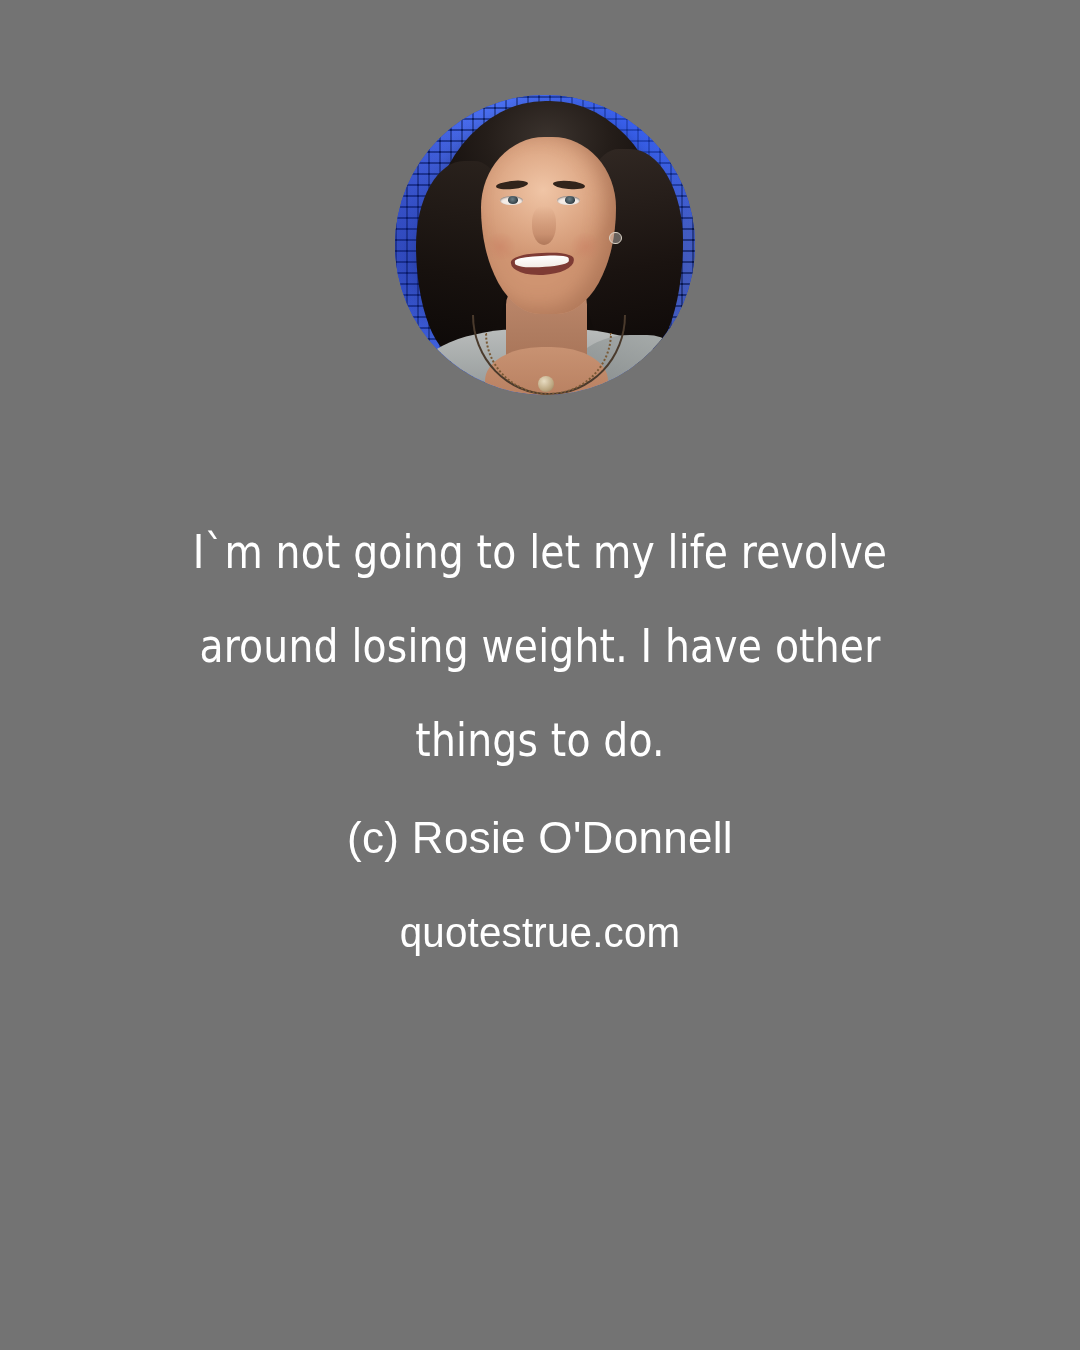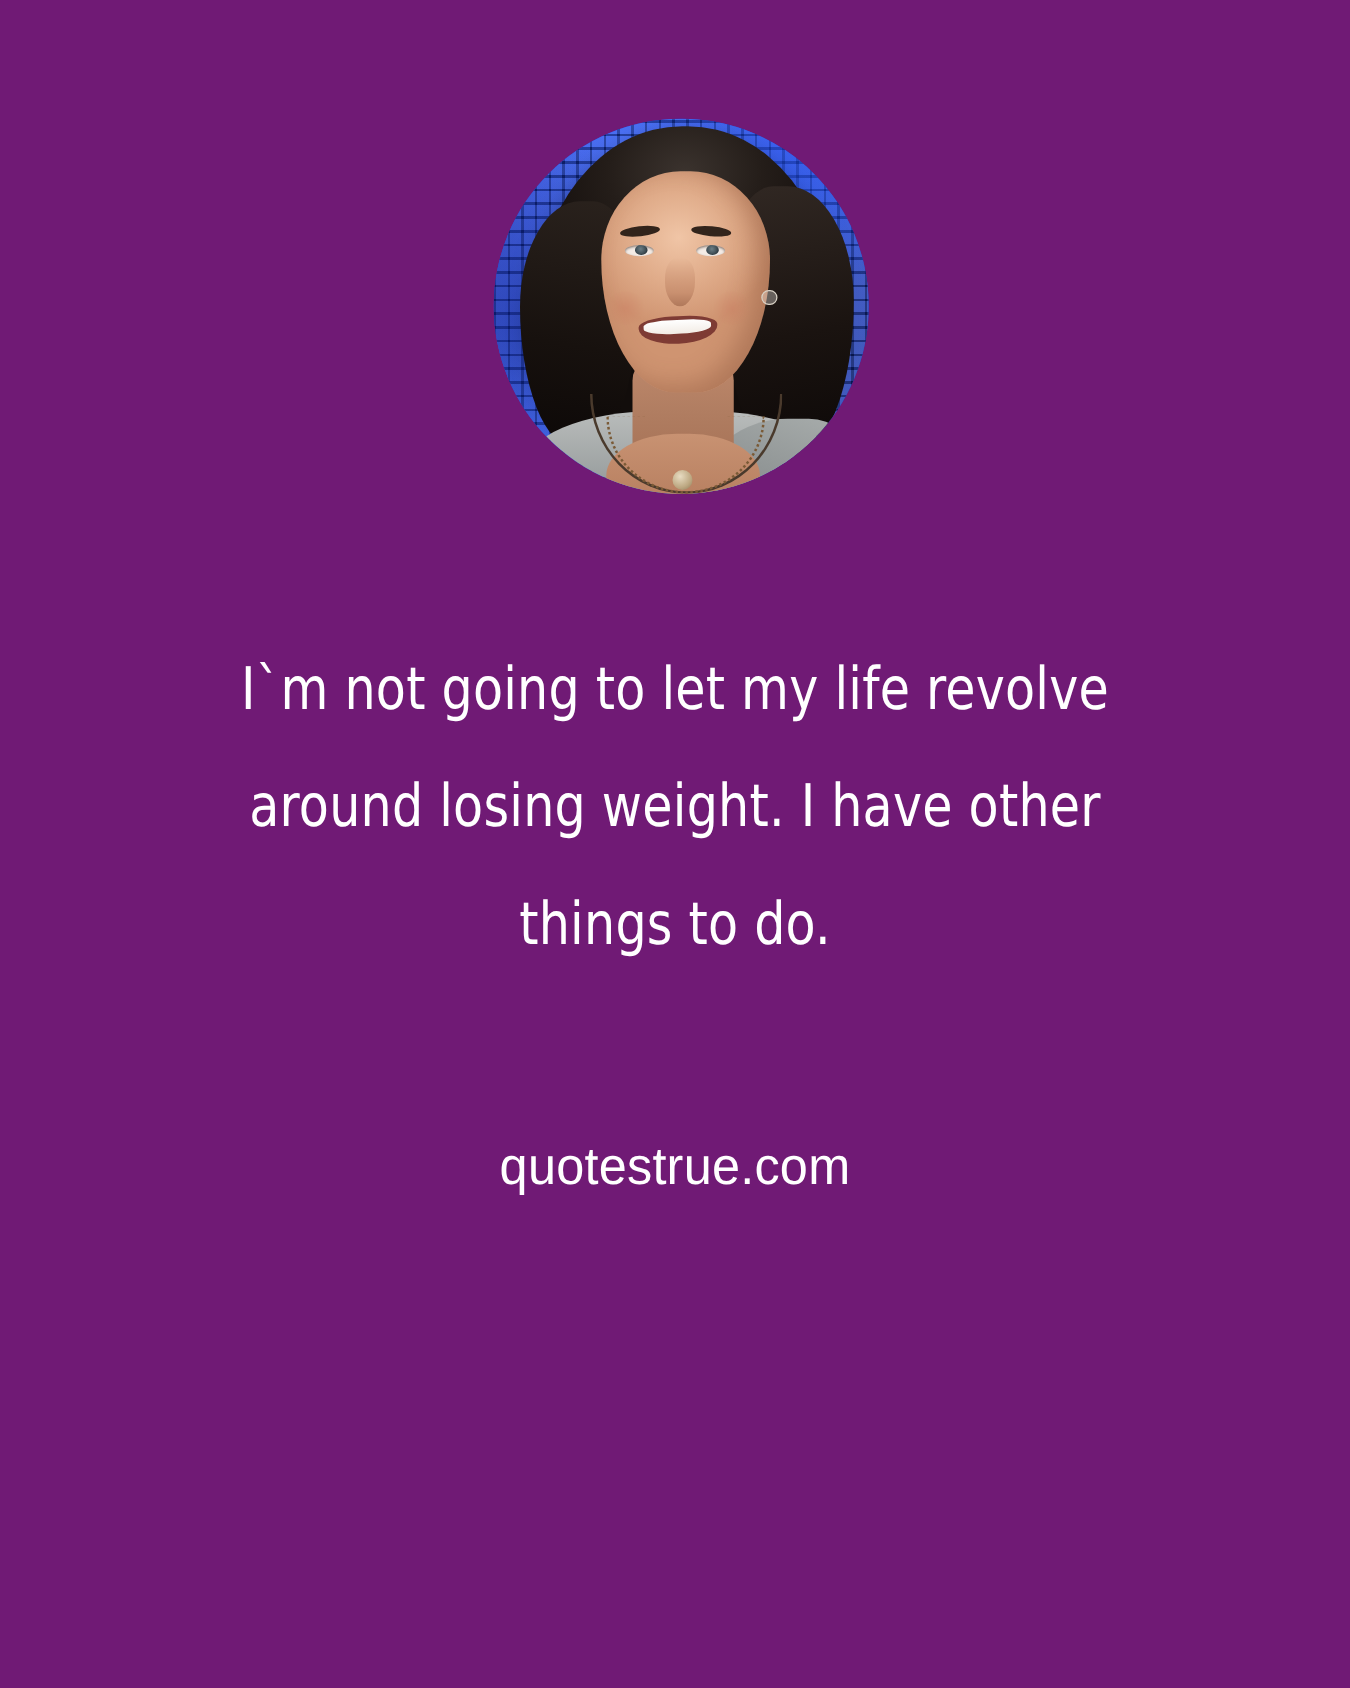--- a/index.html
+++ b/index.html
@@ -11,21 +11,21 @@
     height: 1350px;
     background: #3d5be4;
     font-family: "Liberation Sans", sans-serif;
     overflow: hidden;
     position: relative;
   }
 
   #quote-card {
     position: absolute;
     inset: 0;
-    background: #701a75;
+    background: #737373;
   }
 
   
   #portrait-wrap {
     position: absolute;
     left: 395px;
     top: 95px;
     width: 300px;
     height: 300px;
   }
@@ -322,16 +322,17 @@
       <div class="pt-ear-ring"></div>
     </div>
   </div>
 
   <div id="quote-text">
     <span class="qline">I`m not going to let my life revolve</span>
     <span class="qline">around losing weight. I have other</span>
     <span class="qline">things to do.</span>
   </div>
 
+  <div id="attribution">(c) Rosie O'Donnell</div>
 
   <div id="website">quotestrue.com</div>
 
 </div>
 
 </body></html>

